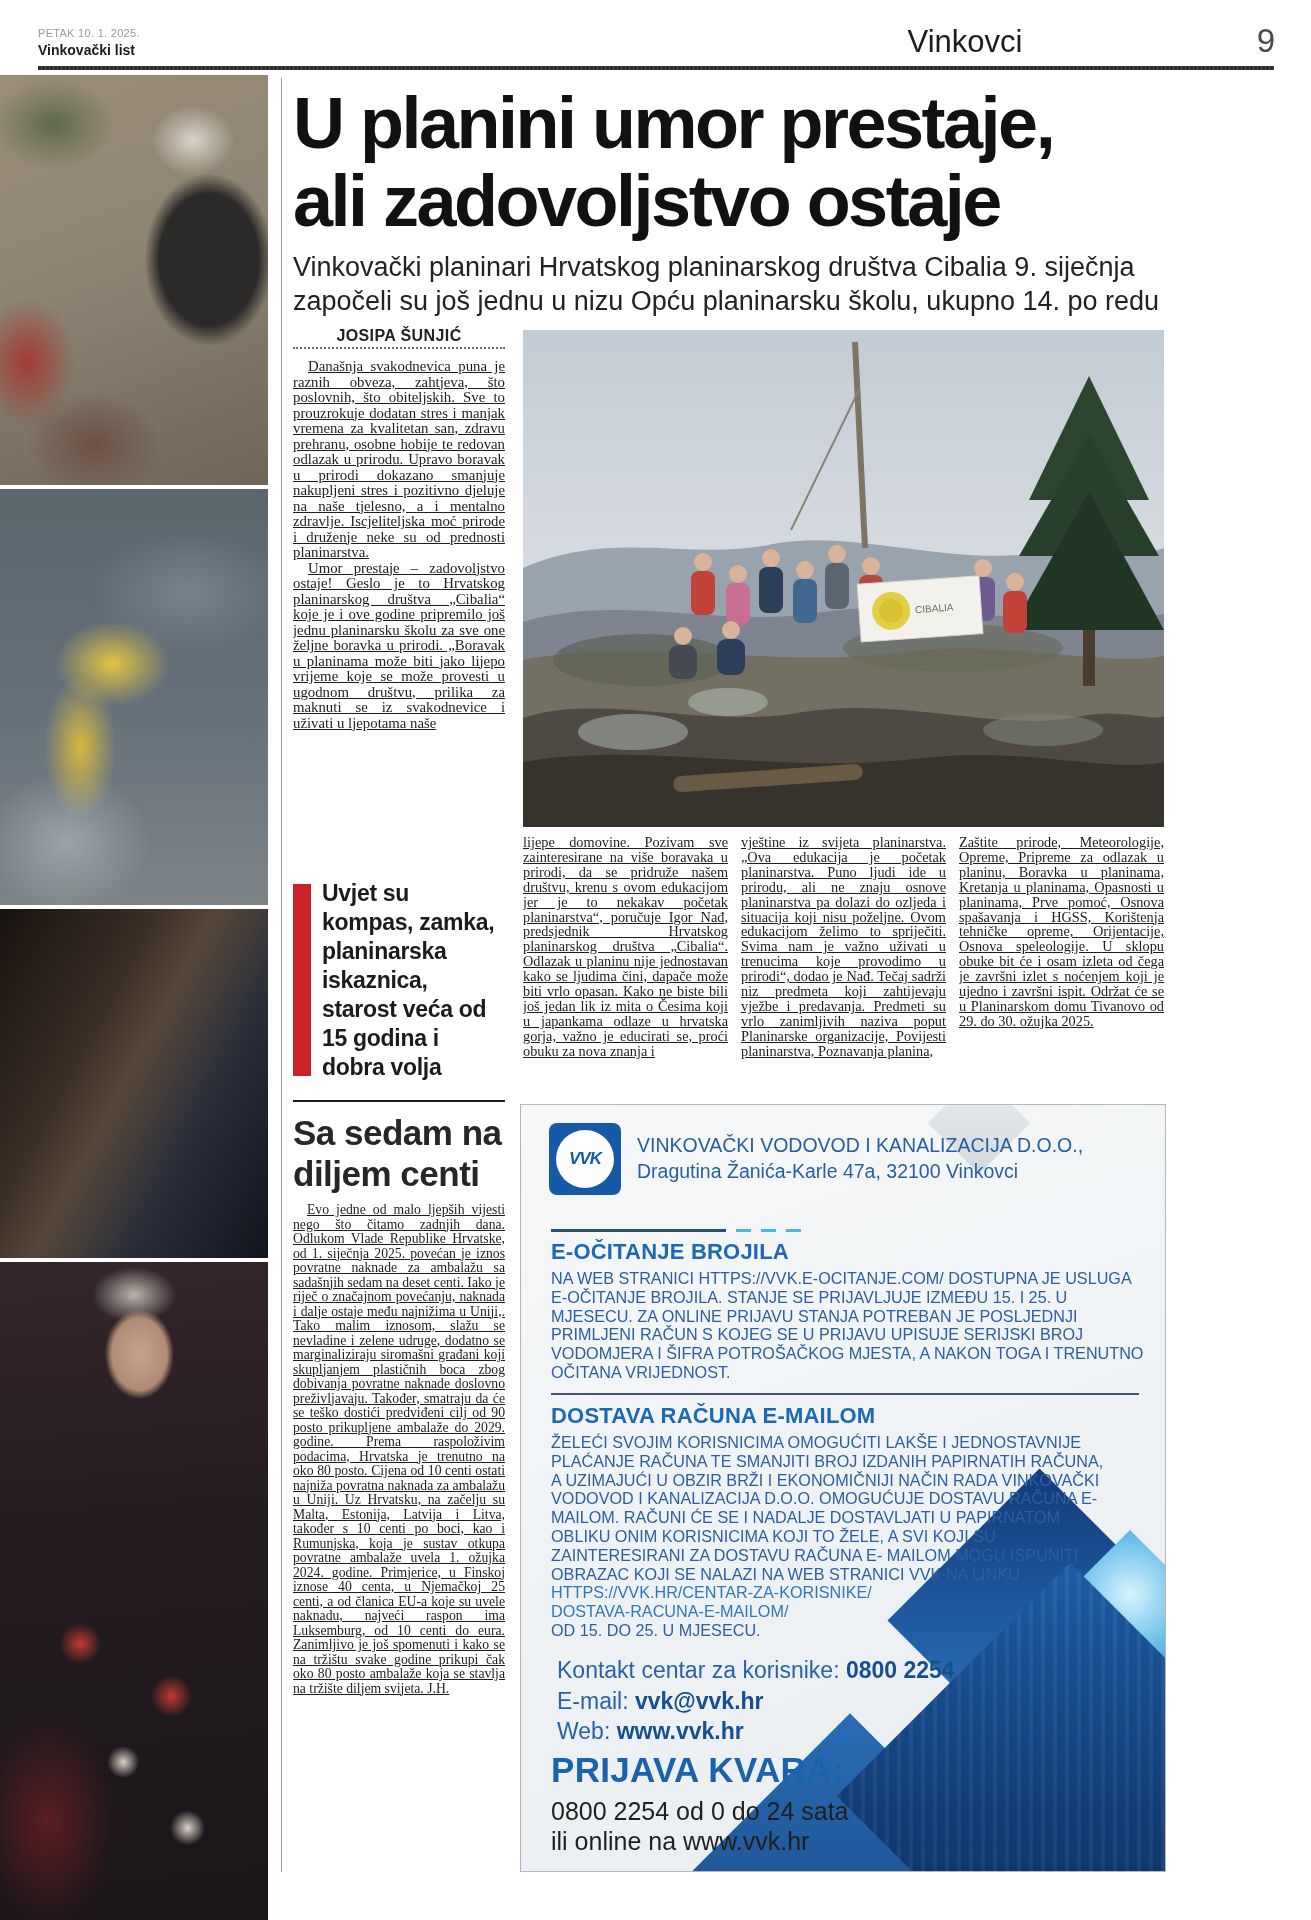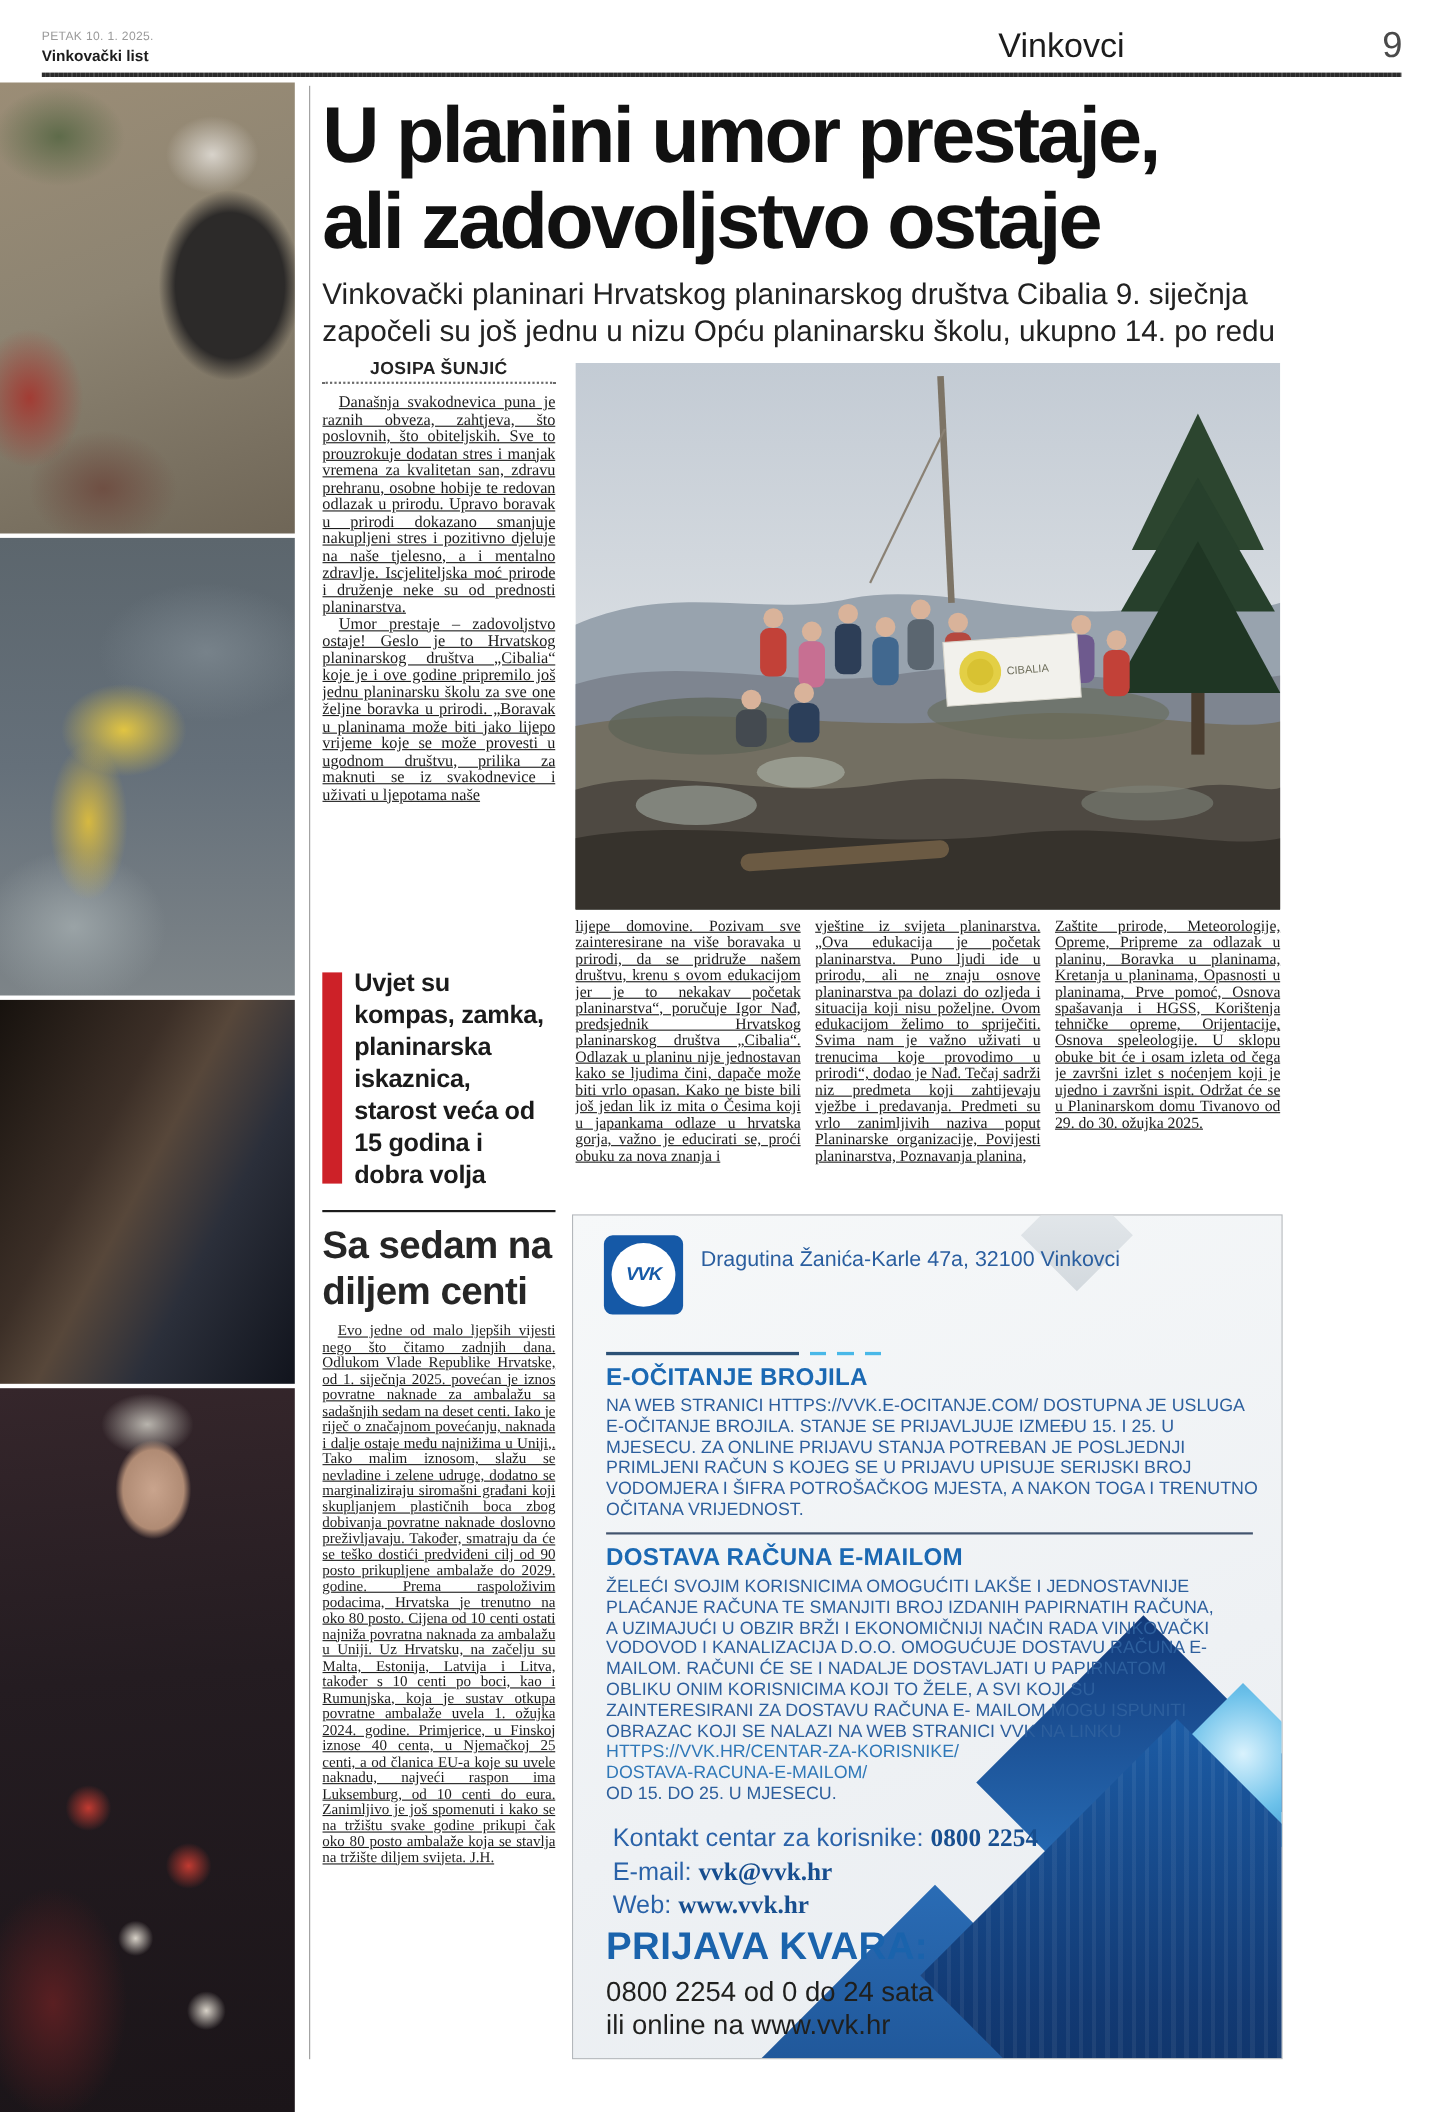--- a/index.html
+++ b/index.html
@@ -93,21 +93,21 @@
   .ad-company{position:absolute;left:116px;top:27px;color:#2a5e9f;font-size:19.5px;line-height:26px;}
   .ad-divider{position:absolute;left:30px;top:124px;width:260px;height:3px;
               background:linear-gradient(90deg,#2c5176 0 175px,transparent 175px 185px,
                          #49b8e8 185px 200px,transparent 200px 210px,#49b8e8 210px 225px,
                          transparent 225px 235px,#49b8e8 235px 250px,transparent 250px);}
   .ad-s-title{position:absolute;left:30px;font-size:22px;font-weight:700;color:#1b69b3;letter-spacing:.2px;}
   .ad-s-body{position:absolute;left:30px;font-size:16.2px;line-height:18.8px;color:#2d5f9d;}
   .ad-divider2{position:absolute;left:30px;top:288px;width:588px;border-top:2px solid #42546e;}
   .ad-link{position:absolute;left:30px;font-size:16.2px;line-height:18.8px;color:#2f78b8;}
   .ad-contact{position:absolute;left:36px;font-size:23px;color:#2a62a8;}
-  .ad-contact b{color:#174e8f;font-family:Liberation Serif, serif;}
+  .ad-contact b{color:#174e8f;}
   .ad-fault-title{position:absolute;left:30px;top:645px;font-size:35px;font-weight:700;color:#1a63ac;
                   letter-spacing:.3px;}
   .ad-fault{position:absolute;left:30px;font-size:25px;color:#1f1f1d;}
 </style>
 </head>
 <body>
 
 <div class="page">
 
   <div class="abs hdr-date">PETAK 10. 1. 2025.</div>
@@ -241,20 +241,21 @@
     <div class="diamond dmd-cyan"></div>
     <div class="diamond dmd-mid"></div>
     <div class="diamond dmd-big"></div>
 
     <div class="ad-logo">
       <div class="circle">
         <span class="mono">VVK</span>
       </div>
     </div>
     <div class="ad-company">
+      <div>VINKOVAČKI VODOVOD I KANALIZACIJA D.O.O.,</div>
       <div>Dragutina Žanića-Karle 47a, 32100 Vinkovci</div>
     </div>
     <div class="ad-divider"></div>
 
     <div class="ad-s-title" style="top:134px;">E-OČITANJE BROJILA</div>
     <div class="ad-s-body" style="top:164px;width:596px;">NA WEB STRANICI HTTPS://VVK.E-OCITANJE.COM/ DOSTUPNA JE USLUGA E-OČITANJE BROJILA. STANJE SE PRIJAVLJUJE IZMEĐU 15. I 25. U MJESECU. ZA ONLINE PRIJAVU STANJA POTREBAN JE POSLJEDNJI PRIMLJENI RAČUN S KOJEG SE U PRIJAVU UPISUJE SERIJSKI BROJ VODOMJERA I ŠIFRA POTROŠAČKOG MJESTA, A NAKON TOGA I TRENUTNO OČITANA VRIJEDNOST.</div>
 
     <div class="ad-divider2"></div>
 
     <div class="ad-s-title" style="top:298px;">DOSTAVA RAČUNA E-MAILOM</div>

